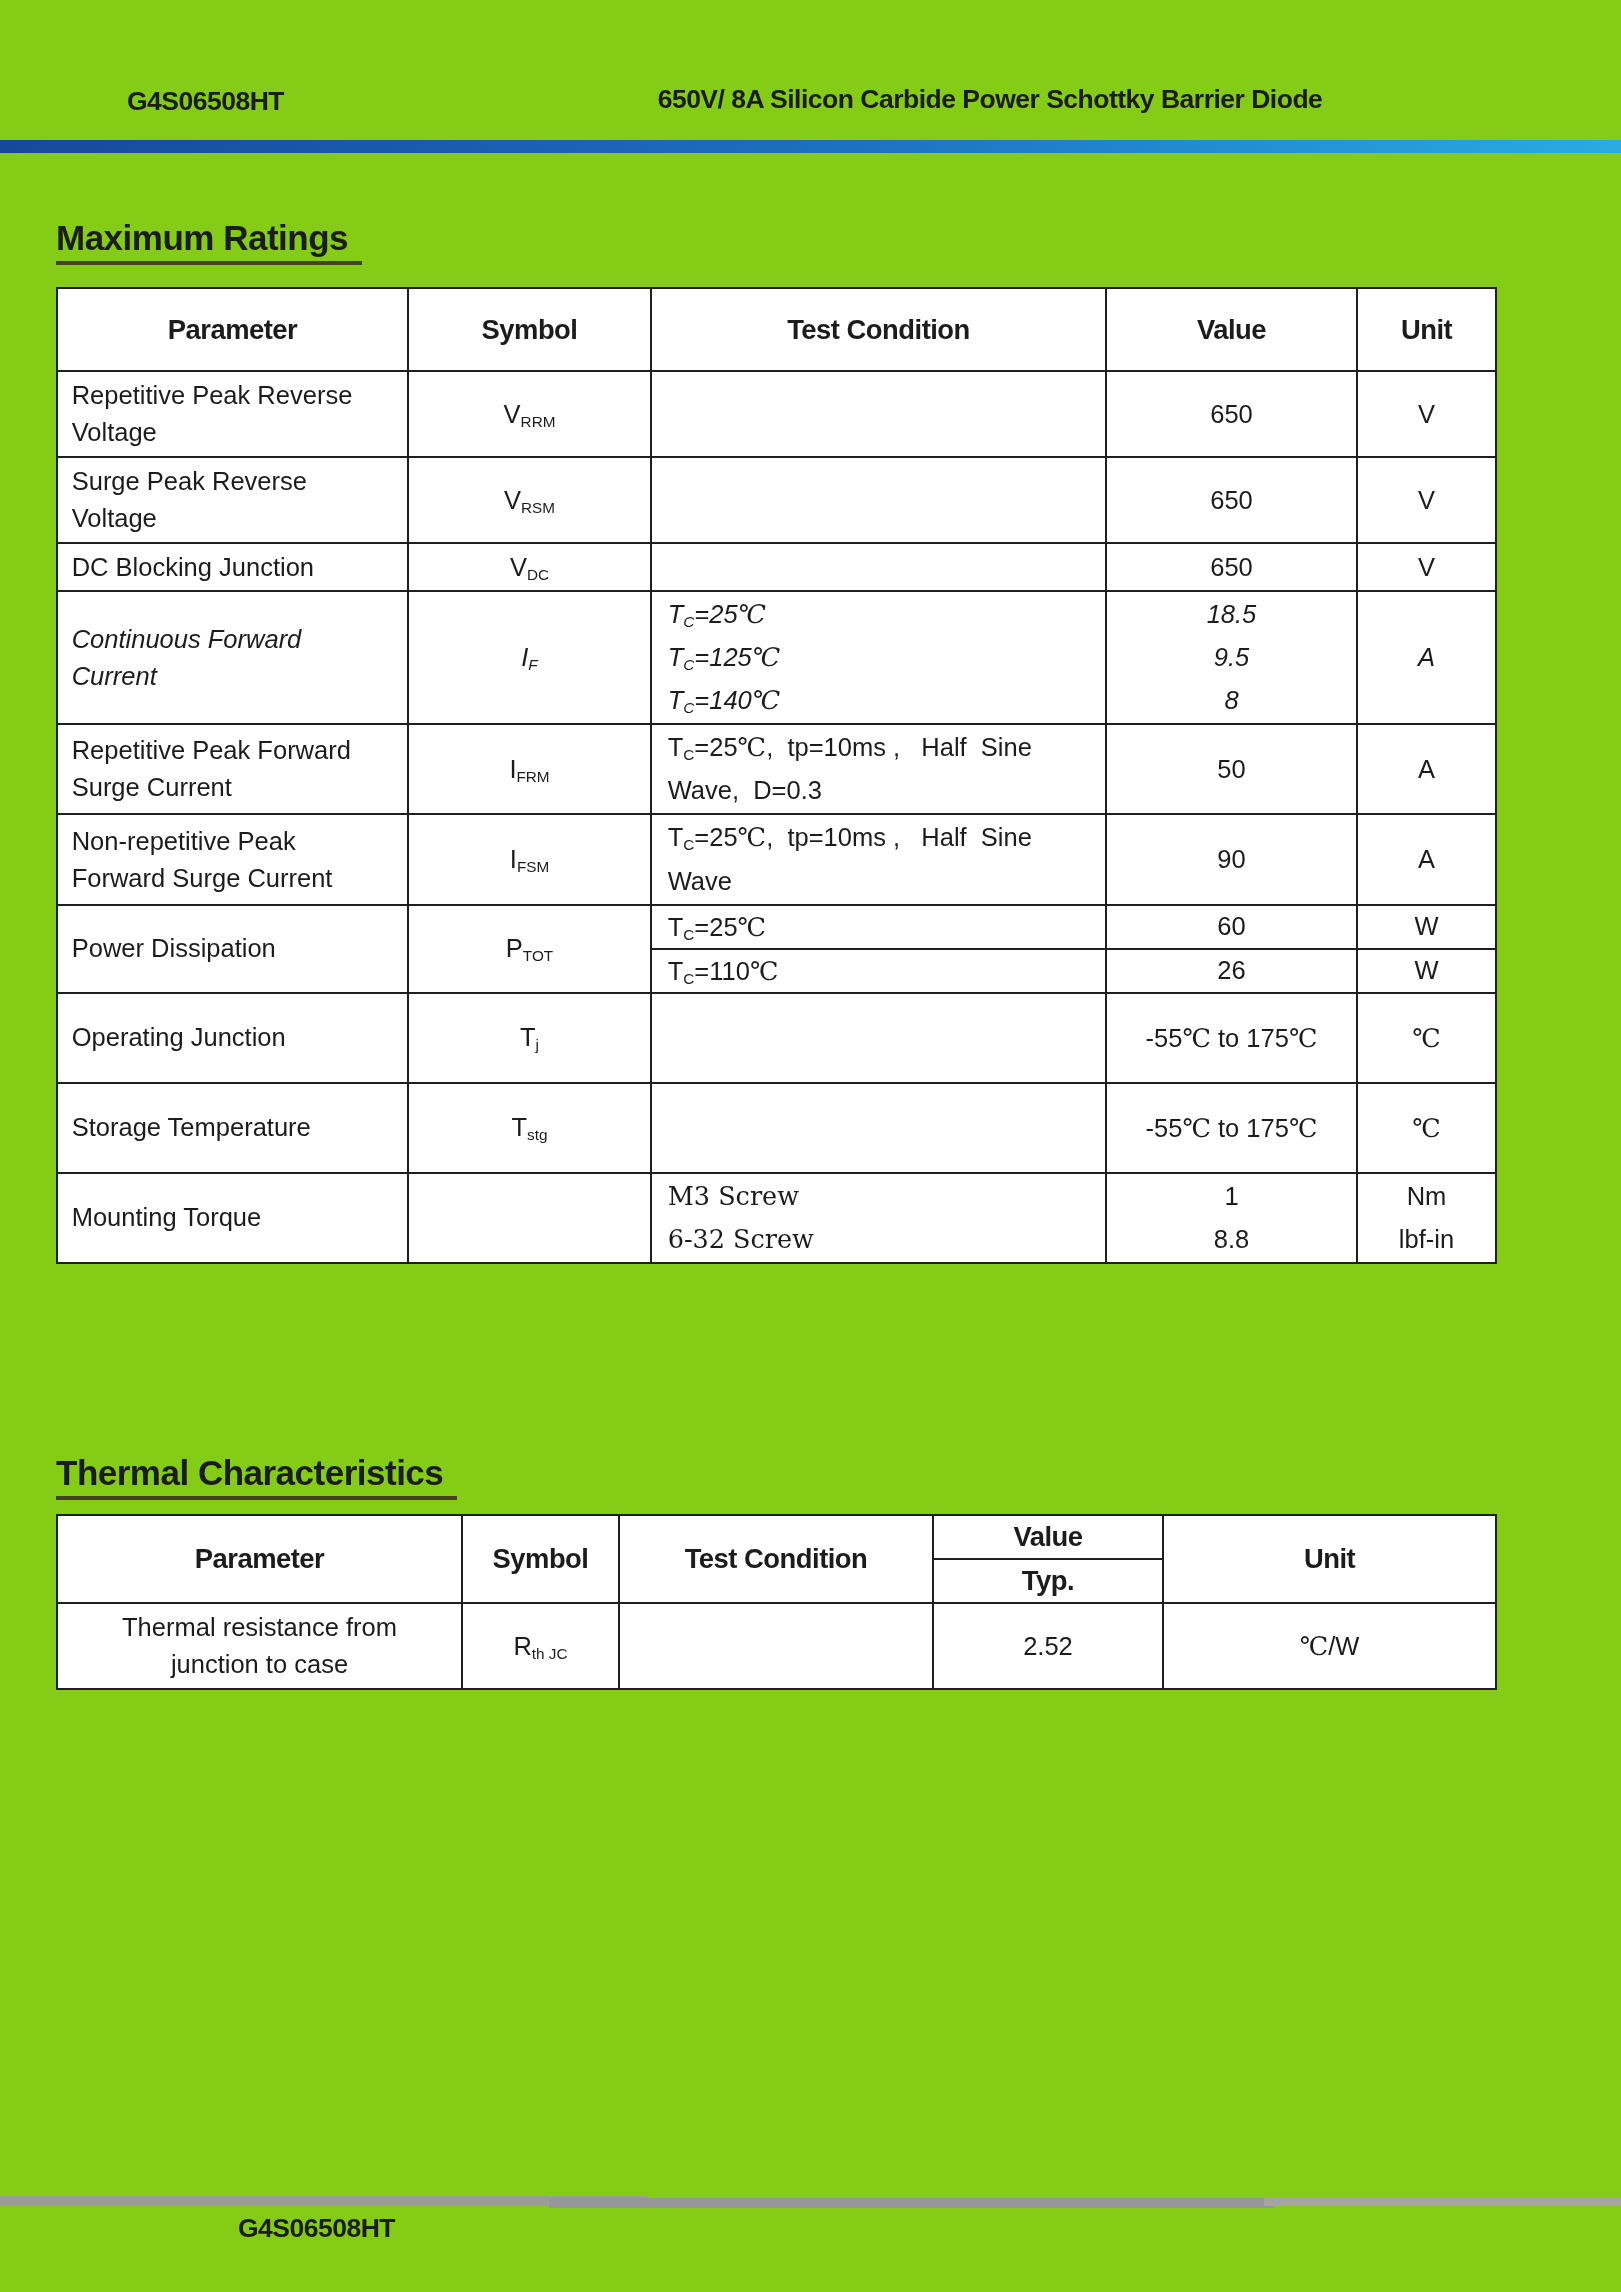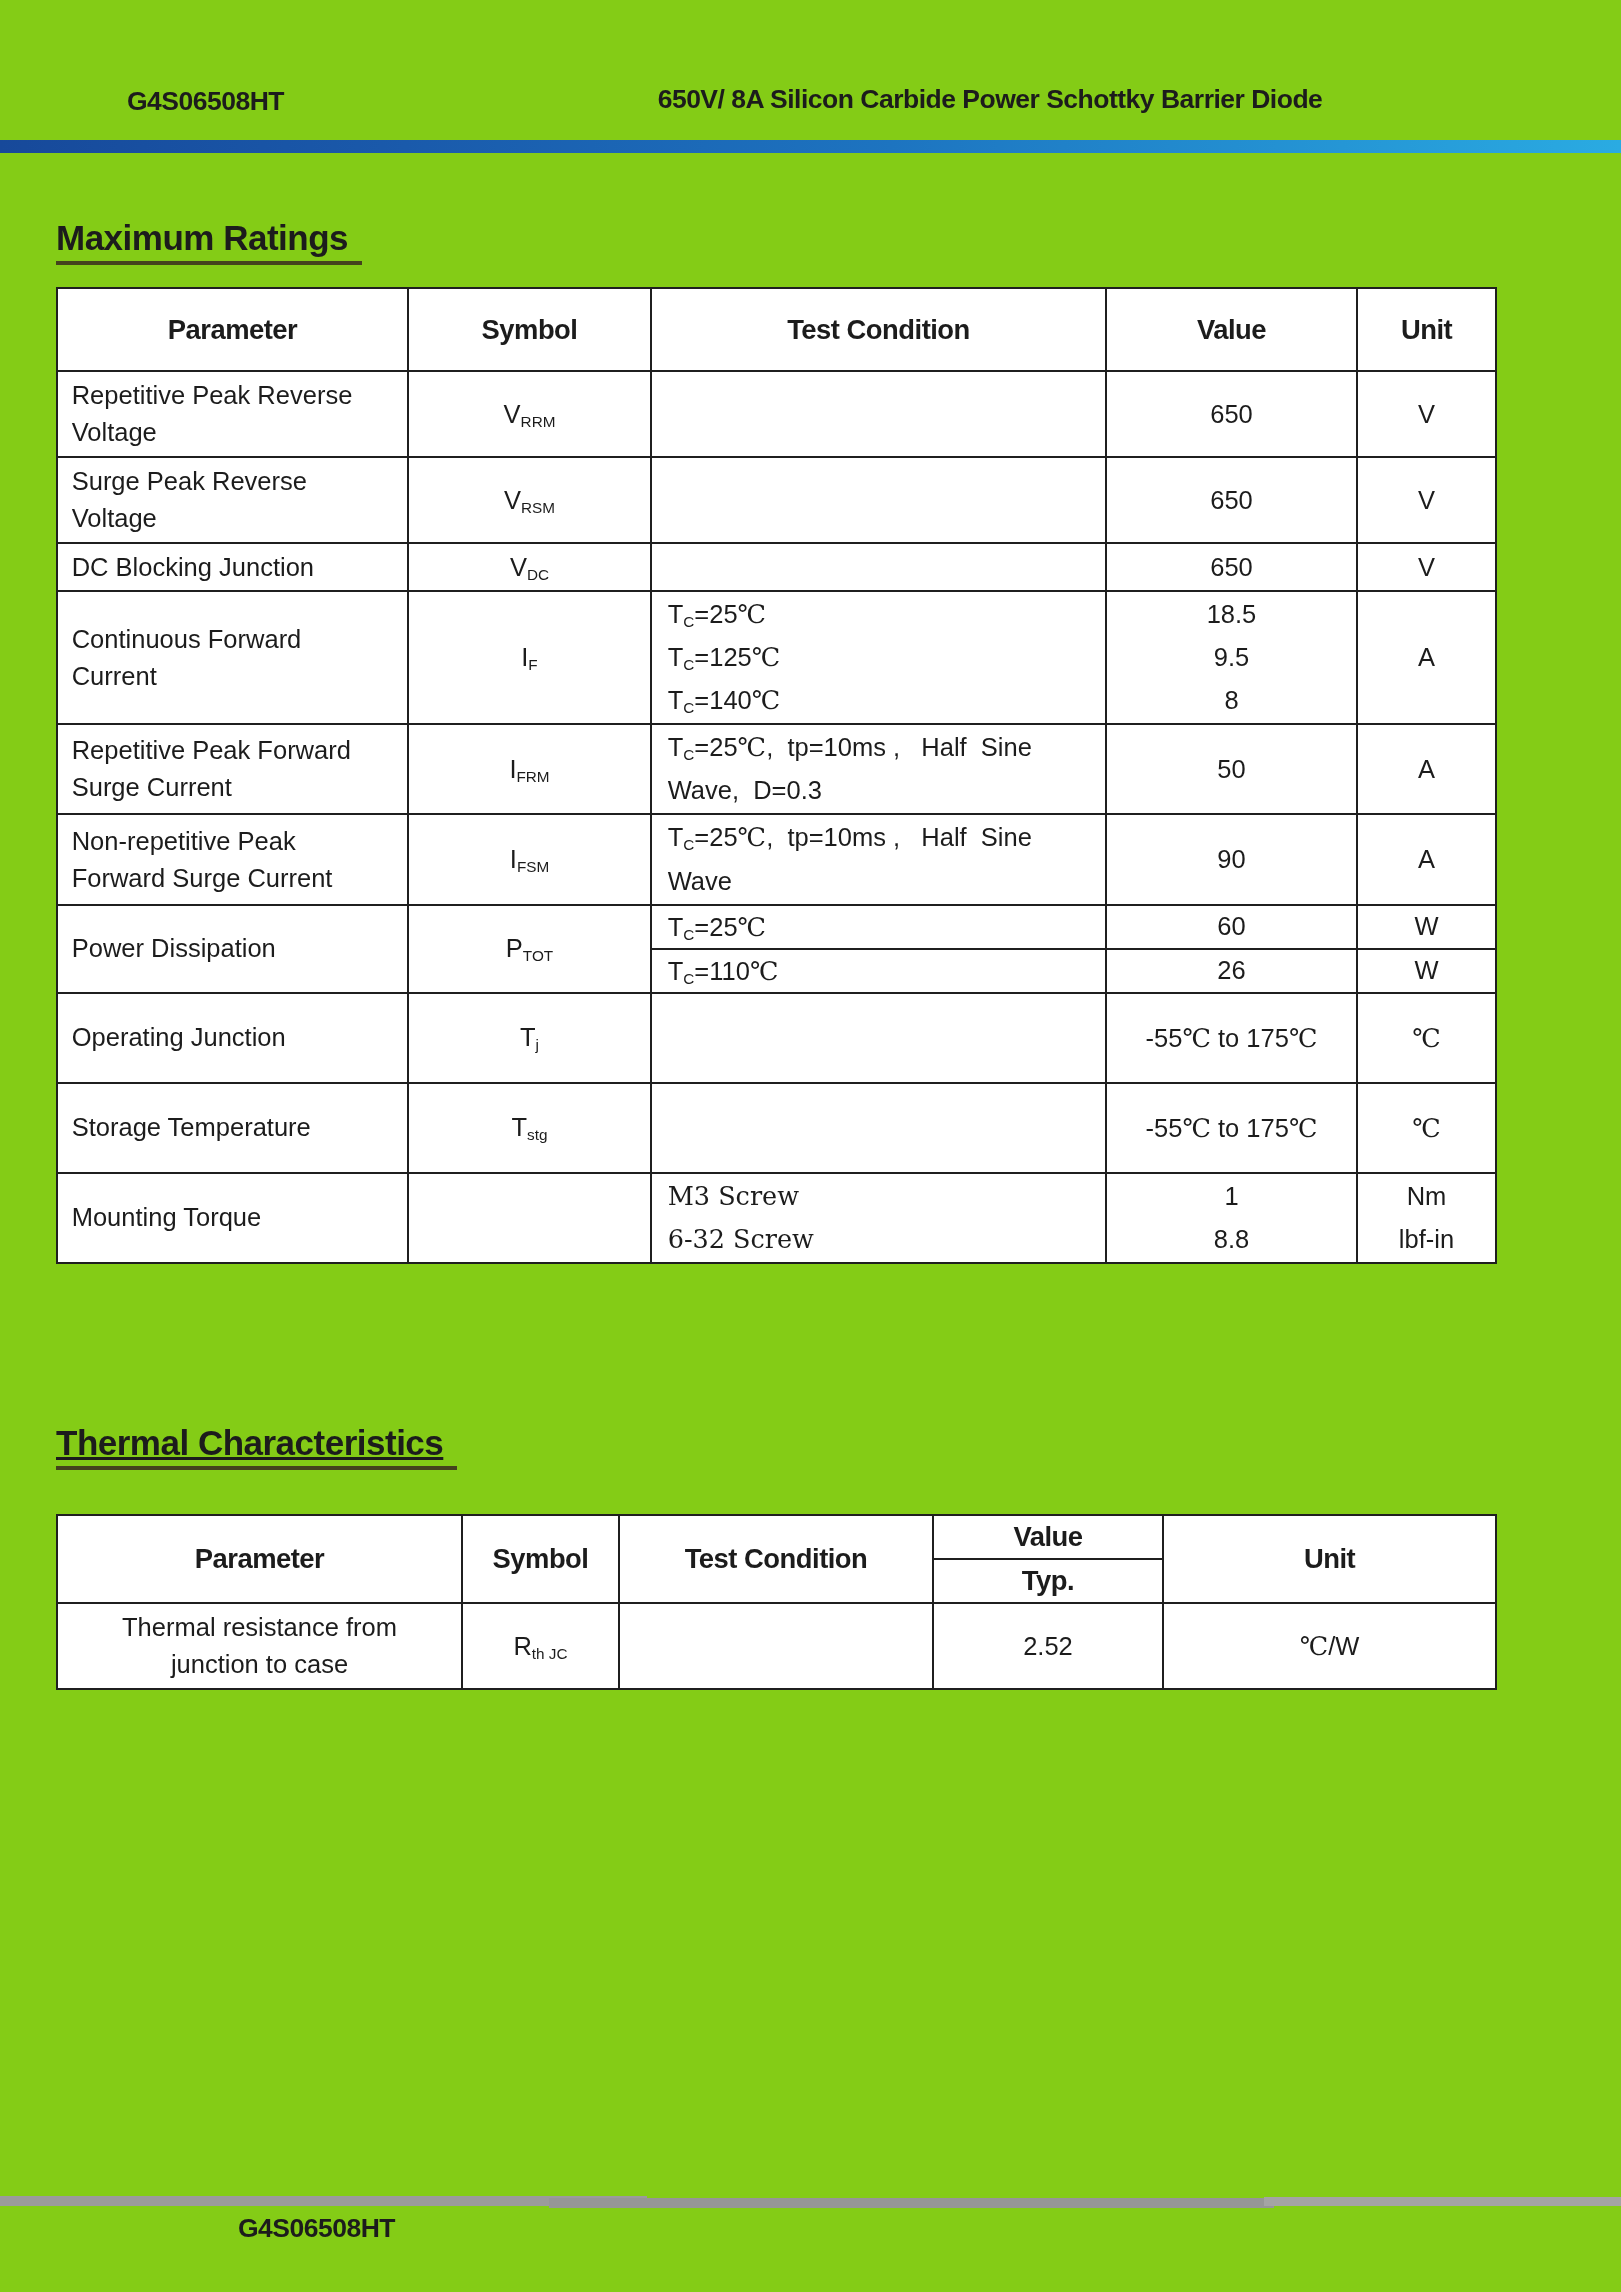--- a/index.html
+++ b/index.html
@@ -18,21 +18,21 @@
   .accent-bar{position:absolute;left:0;top:140px;width:100%;height:12.7px;
     background:linear-gradient(90deg,#17499a 0%,#1a5aab 25%,#1d74c0 55%,#2aabe2 100%);}
   
   .section-heading{
     position:absolute;left:56px;
     font-size:35px;font-weight:bold;letter-spacing:-0.5px;
     border-bottom:4.9px solid #44431d;
     padding:0 13.7px 2.9px 0;
   }
   #heading-max{top:218px;}
-  #heading-thermal{top:1423px;text-decoration:underline;}
+  #heading-thermal{top:1453px;}
   
   .tbl-wrap{position:absolute;left:56px;}
   #max-wrap{top:287px;}
   #thermal-wrap{top:1514px;}
   table{border-collapse:collapse;table-layout:fixed;background:#ffffff;}
   td,th{border:2px solid #1f1f1f;overflow:hidden;}
   th{font-size:27.4px;font-weight:bold;text-align:center;vertical-align:middle;letter-spacing:-0.5px;}
   td{font-size:25.5px;vertical-align:middle;}
   td.param{text-align:left;padding-left:13.7px;white-space:pre-line;line-height:1.45;}
   td.param-c{text-align:center;white-space:pre-line;line-height:1.45;}
@@ -94,21 +94,21 @@
         <td class="val">650</td>
         <td class="unit">V</td>
       </tr>
       <tr style="height:48px;">
         <td class="param">DC Blocking Junction</td>
         <td class="sym"><span>V</span><sub>DC</sub></td>
         <td class="cond"></td>
         <td class="val">650</td>
         <td class="unit">V</td>
       </tr>
-      <tr style="height:129px;" class="lh">
+      <tr style="height:129px;font-style:italic;" class="lh">
         <td class="param">Continuous Forward
 Current</td>
         <td class="sym"><span>I</span><sub>F</sub></td>
         <td class="cond"><span>T</span><sub>C</sub><span>=25</span><span class="serif">℃</span><br><span>T</span><sub>C</sub><span>=125</span><span class="serif">℃</span><br><span>T</span><sub>C</sub><span>=140</span><span class="serif">℃</span></td>
         <td class="val">18.5
 9.5
 8</td>
         <td class="unit">A</td>
       </tr>
       <tr style="height:86px;" class="lh">

